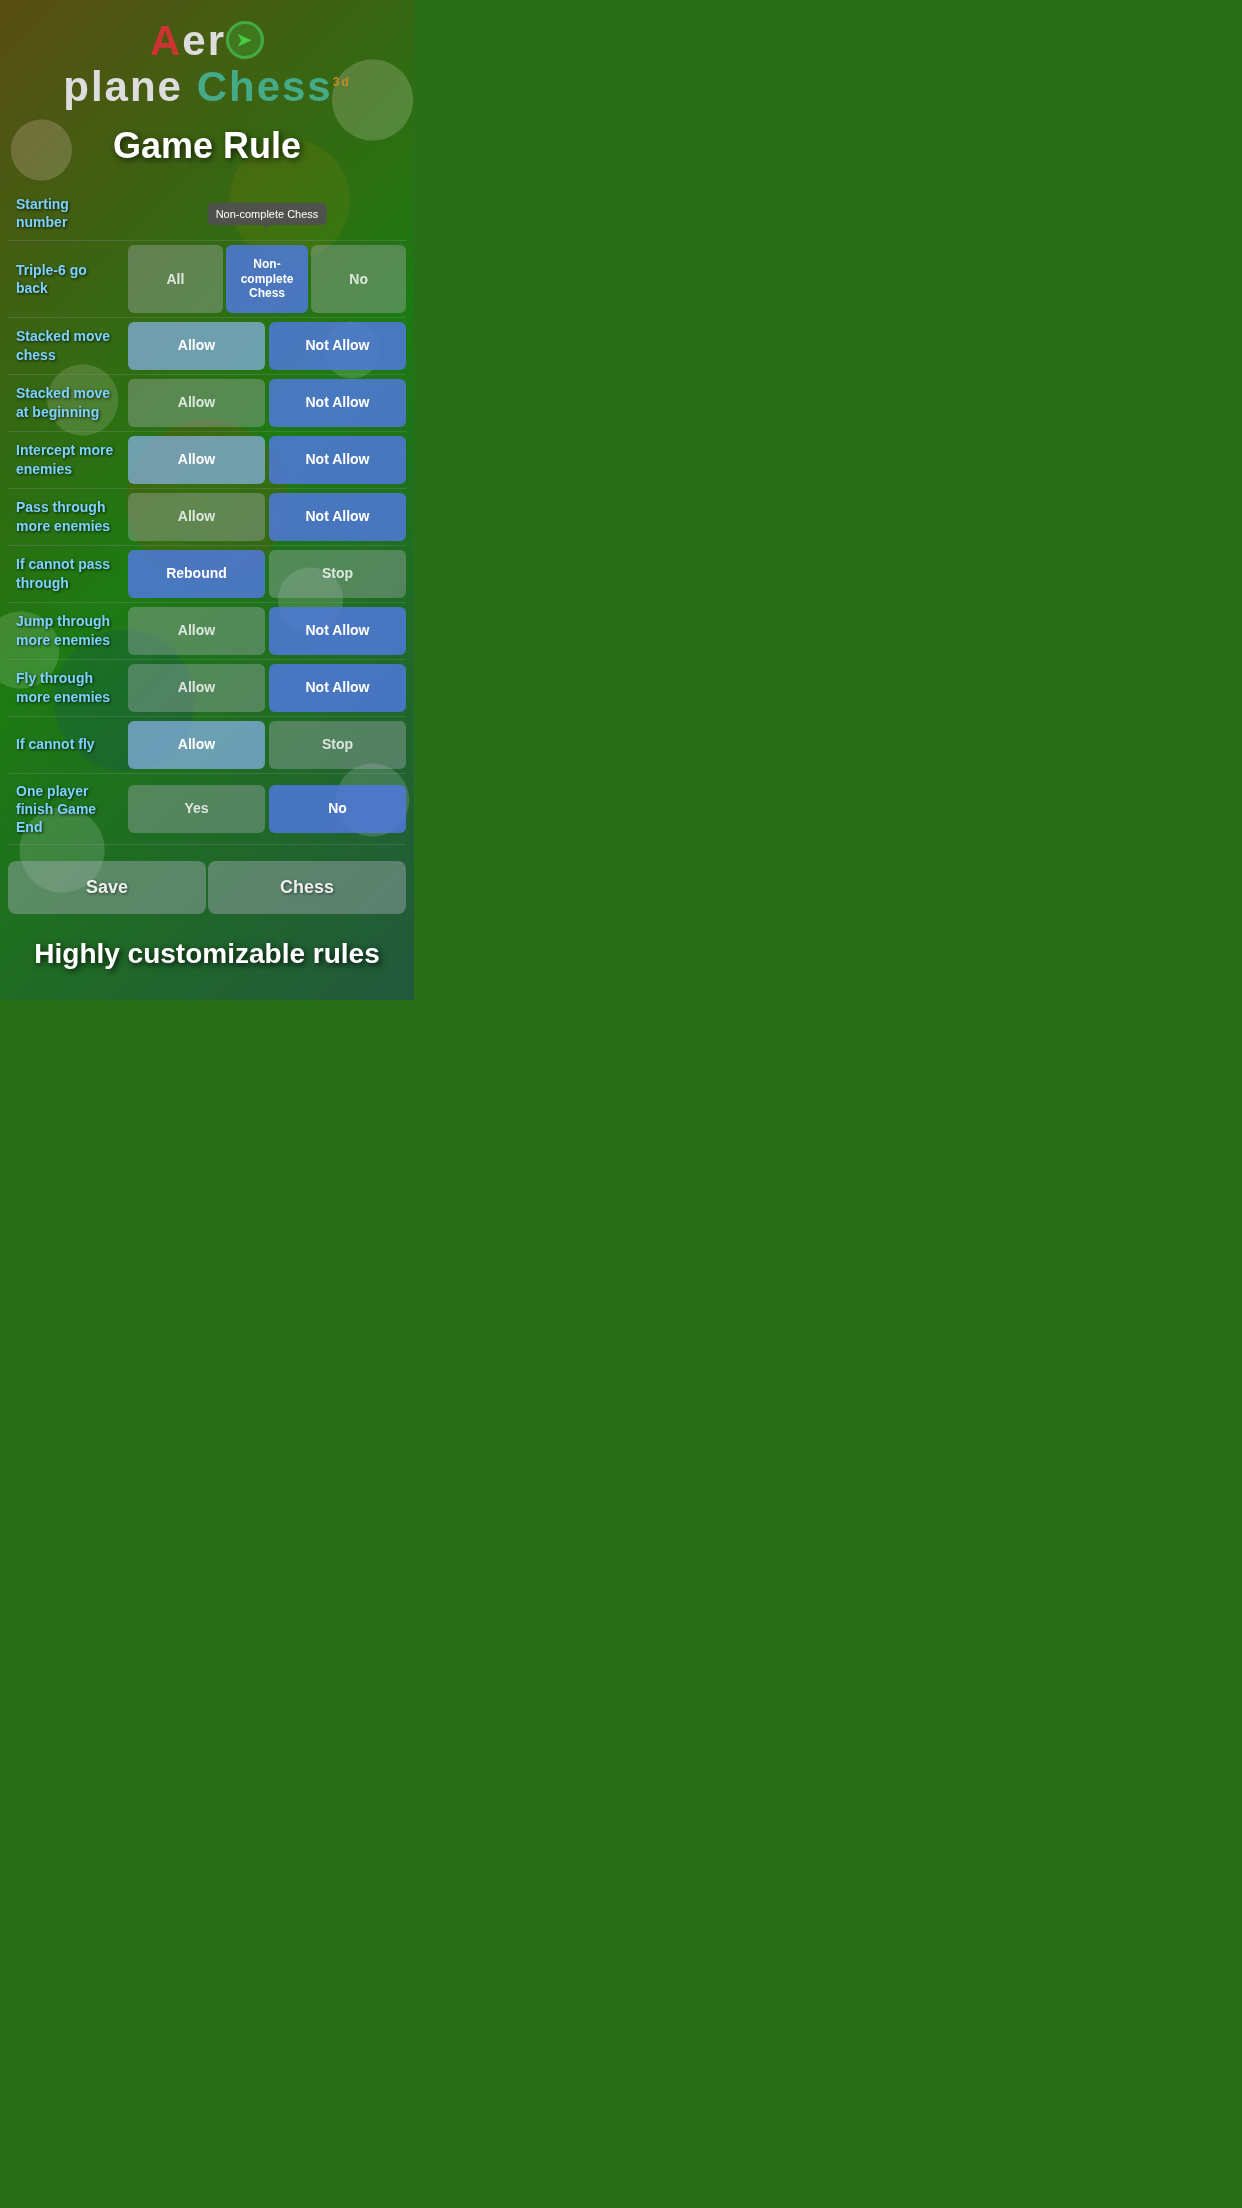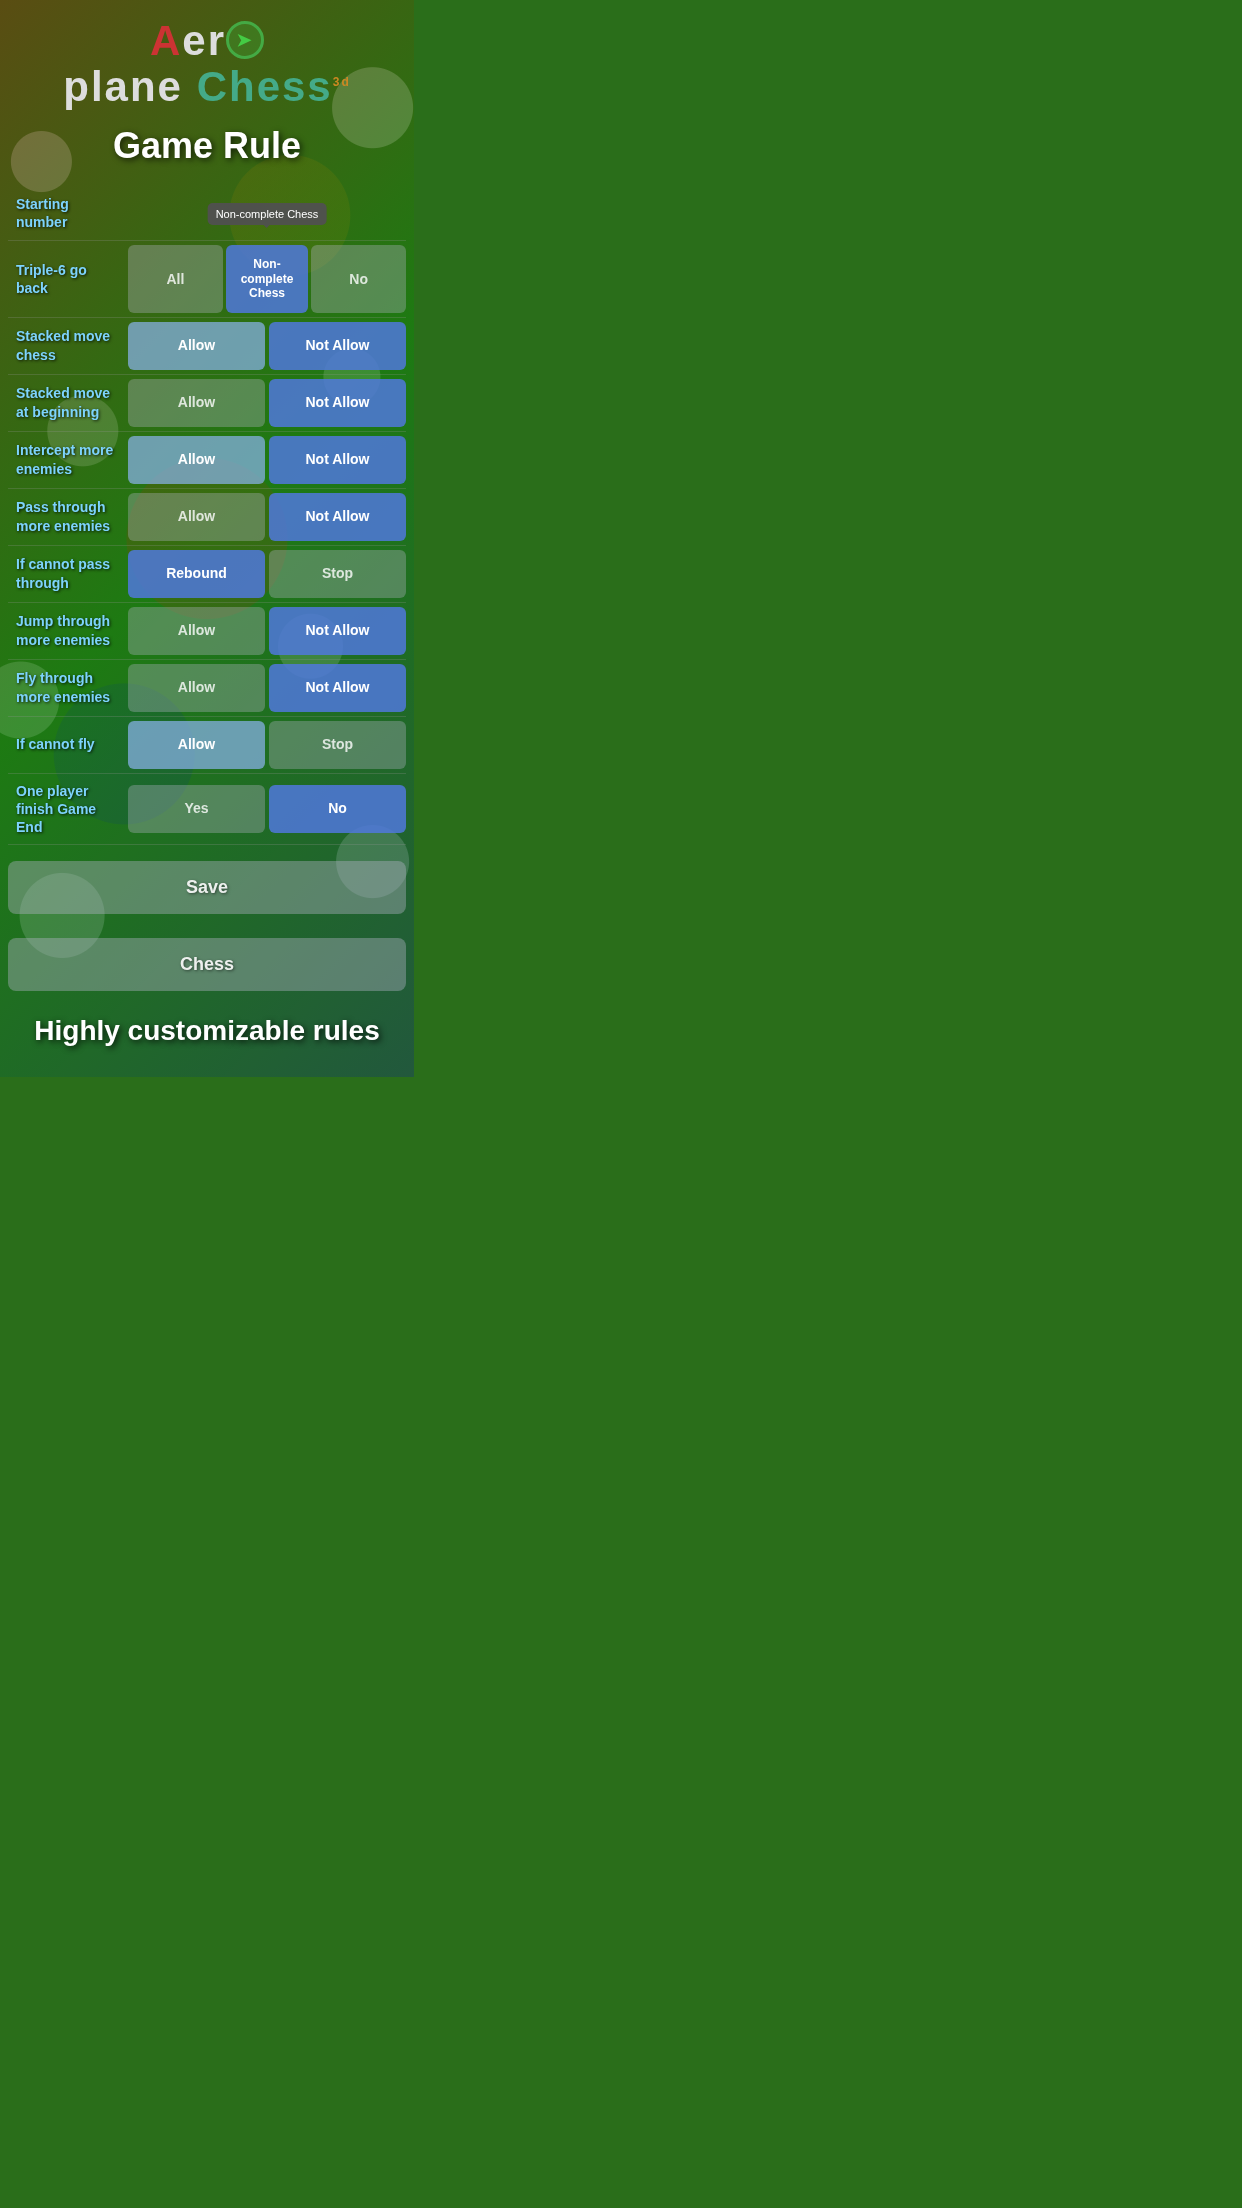--- a/index.html
+++ b/index.html
@@ -155,23 +155,22 @@
     }
 
     .option-btn.active-light {
       background: rgba(140, 180, 240, 0.7);
       color: white;
     }
 
     
     .bottom-buttons {
       display: flex;
-      gap: 24px;
+      gap: 2px;
       margin: 16px 8px 8px 8px;
-      flex-direction: column;
     }
 
     .bottom-btn {
       flex: 1;
       padding: 16px;
       border-radius: 8px;
       border: none;
       font-size: 18px;
       font-weight: 600;
       cursor: pointer;

